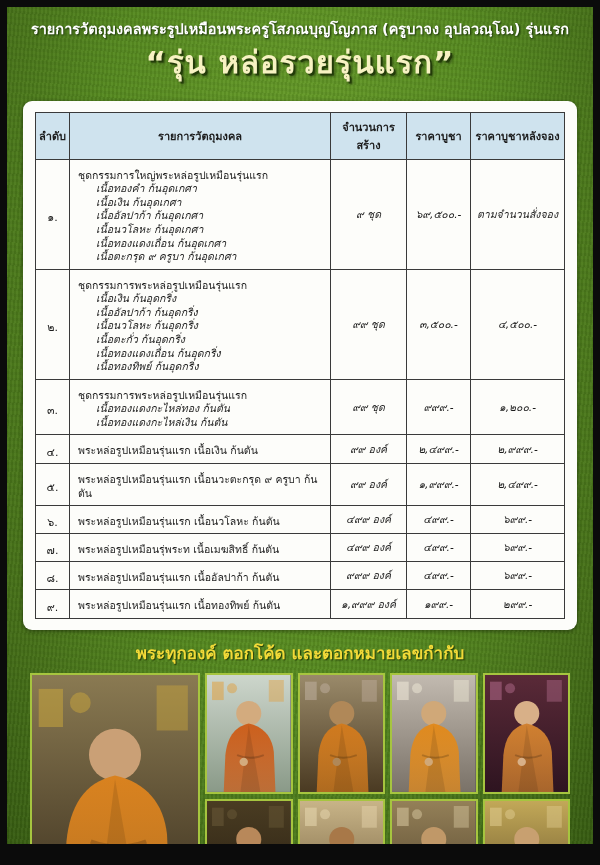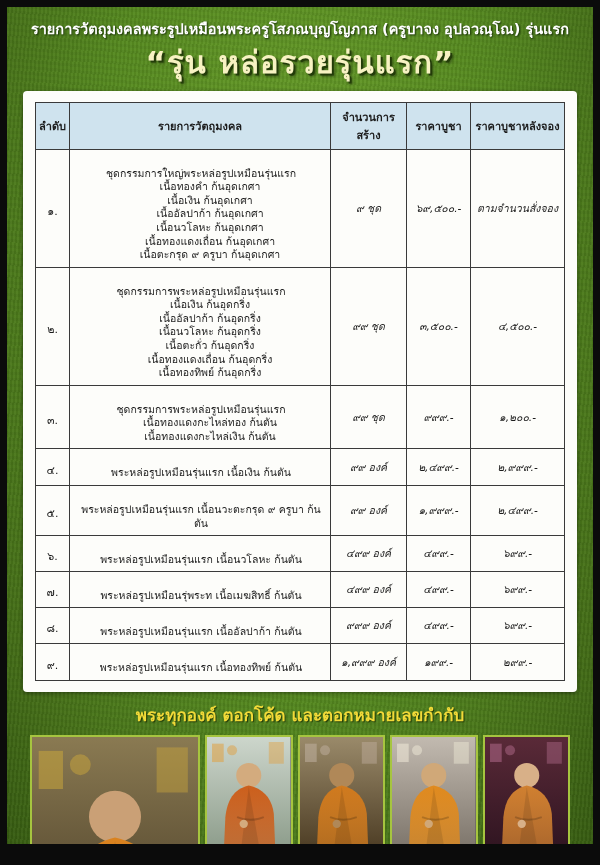--- a/index.html
+++ b/index.html
@@ -9,31 +9,31 @@
     background:
       repeating-linear-gradient(95deg, rgba(0,0,0,.05) 0 2px, rgba(255,255,255,.03) 2px 4px),
       repeating-linear-gradient(5deg, rgba(20,40,5,.06) 0 3px, transparent 3px 6px),
       radial-gradient(ellipse at 50% 32%, #6da32c 0%, #568a20 52%, #456f18 82%, #375c12 100%);
     display:flex;flex-direction:column;align-items:center;overflow:hidden;}
   .title{margin-top:13px;color:#ffffff;font-weight:bold;font-size:14.5px;line-height:1.3;
     text-align:center;text-shadow:1px 1px 2px rgba(10,30,0,.85);width:96%;}
   .subtitle{margin-top:6px;color:#f7f2c2;font-weight:bold;font-size:31px;line-height:1.1;
     letter-spacing:1px;text-align:center;
     text-shadow:2px 2px 0 rgba(34,58,8,.95), 3px 3px 3px rgba(0,0,0,.4);}
-  .panel{margin-top:12px;width:530px;background:#fdfdfa;border-radius:4px;
+  .panel{margin-top:22px;width:530px;background:#fdfdfa;border-radius:9px;
     padding:11px 12px;box-shadow:0 1px 4px rgba(0,0,0,.45);}
   table.amulet{width:100%;border-collapse:collapse;table-layout:fixed;
     font-size:10.5px;color:#1c1c1c;}
   table.amulet th, table.amulet td{border:1px solid #3a3a3a;vertical-align:middle;}
   table.amulet th{background:#cfe3ee;font-weight:bold;font-size:11px;padding:5px 2px;text-align:center;}
   col.c-num{width:34px;} col.c-qty{width:76px;} col.c-price{width:64px;} col.c-after{width:94px;}
   td.num{text-align:center;vertical-align:top;padding-top:6px;font-size:11px;}
-  td.desc{padding:16px 6px 5px 8px;text-align:center;}
+  td.desc{padding:8px 6px 5px 8px;}
   td.desc .d-title{line-height:1.35;}
-  td.desc .d-mat{padding-left:18px;line-height:1.3;}
+  td.desc .d-mat{padding-left:18px;line-height:1.3;font-style:italic;}
   td.center{text-align:center;padding:3px 2px;font-style:italic;}
   .note{margin-top:9px;color:#f2da38;font-weight:bold;font-size:17px;
     text-shadow:1px 1px 1px rgba(20,40,0,.8);text-align:right;}
   .photos-caption{margin-top:10px;color:#ffffff;font-weight:bold;font-size:14.5px;
     text-shadow:1px 1px 2px rgba(10,30,0,.85);text-align:center;width:97%;}
   .photo-grid{margin-top:7px;width:540px;height:258px;display:grid;
     grid-template-columns:170px 1fr 1fr 1fr 1fr;grid-template-rows:1fr 1fr;gap:5px;}
   .photo{border:2px solid #a6c53f;background:#555;overflow:hidden;position:relative;}
   .photo.large{grid-row:span 2;}
   .photo svg{display:block;width:100%;height:100%;}

